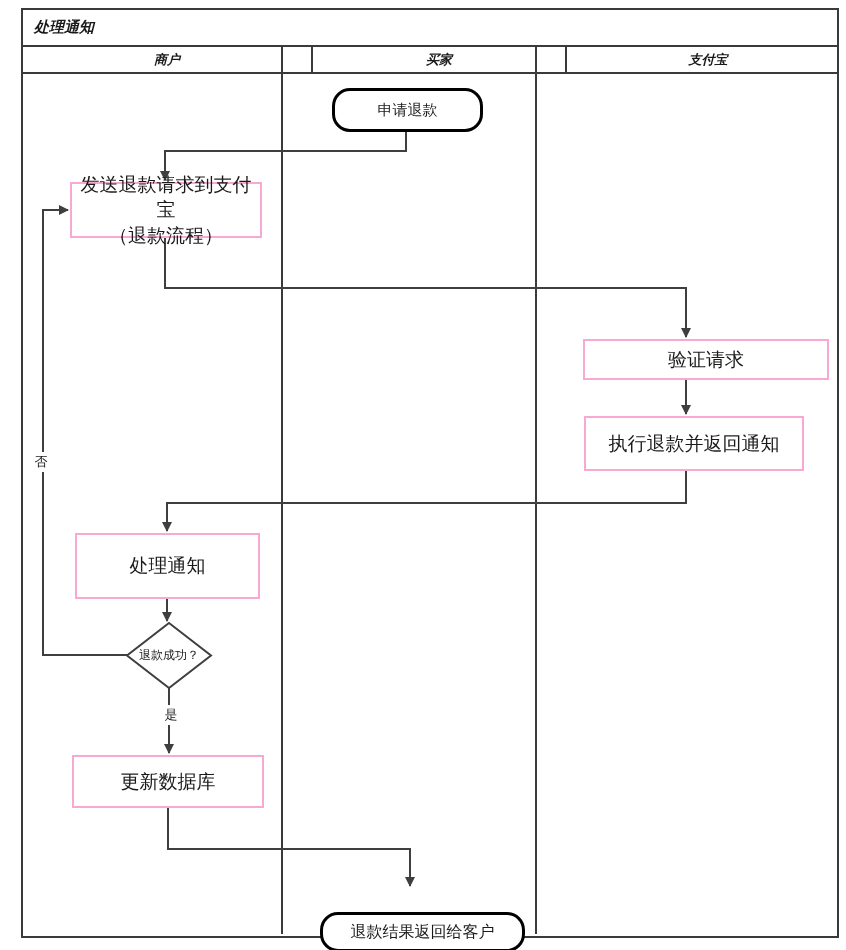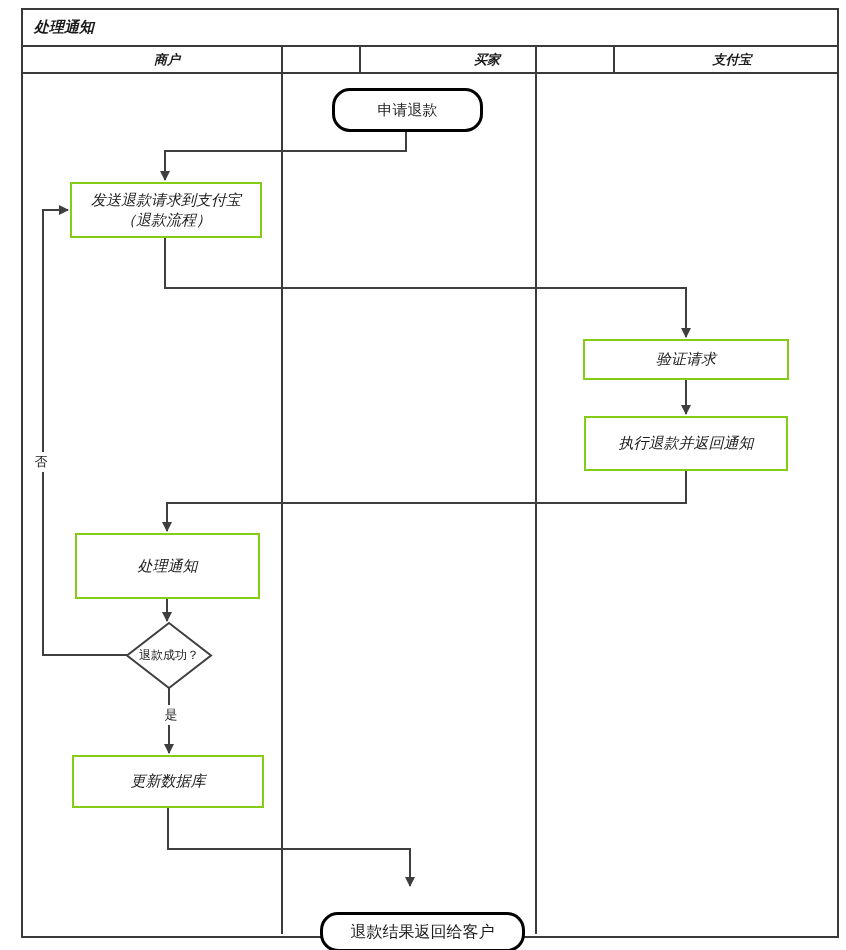--- a/index.html
+++ b/index.html
@@ -17,34 +17,34 @@
     font-size:15px;font-weight:bold;font-style:italic;
   }
   .header-row{
     box-sizing:border-box;height:27px;border-bottom:2px solid #3a3a3a;
     display:flex;font-size:13px;font-weight:bold;font-style:italic;
   }
   .header-cell{
     display:flex;align-items:center;justify-content:center;box-sizing:border-box;
   }
   .hc1{width:288px;}
-  .hc2{width:256px;border-left:2px solid #3a3a3a;border-right:2px solid #3a3a3a;margin-left:48px;}
+  .hc2{width:256px;border-left:2px solid #3a3a3a;border-right:2px solid #3a3a3a;}
   .hc3{flex:1;padding-left:12px;}
   .lane-divider{
     position:absolute;top:37px;width:2px;height:887px;background:#3a3a3a;
   }
   .ld1{left:258px;}
   .ld2{left:512px;}
   svg.wires{position:absolute;left:0;top:0;pointer-events:none;}
   .node{
     position:absolute;box-sizing:border-box;background:#ffffff;
     display:flex;flex-direction:column;align-items:center;justify-content:center;
     text-align:center;line-height:1.35;
   }
-  .process{border:2px solid #84cc16;font-size:15px;font-style:italic;}
+  .process{border:2px solid #f9a8d4;font-size:19px;}
   .terminator{border:3px solid #000000;border-radius:18px;font-size:15px;}
   .diamond-label{
     position:absolute;display:flex;align-items:center;justify-content:center;
     font-size:12px;background:transparent;
   }
   .edge-label{
     position:absolute;font-size:13px;background:#ffffff;padding:1px 2px;
     display:flex;align-items:center;justify-content:center;
   }
 </style>
@@ -83,25 +83,25 @@
 
 <div class="node terminator" style="left:332px;top:88px;width:151px;height:44px;">
   <span>申请退款</span>
 </div>
 
 <div class="node process" style="left:70px;top:182px;width:192px;height:56px;">
   <span>发送退款请求到支付宝</span>
   <span>（退款流程）</span>
 </div>
 
-<div class="node process" style="left:583px;top:339px;width:206px;height:41px;">
+<div class="node process" style="left:583px;top:339px;width:246px;height:41px;">
   <span>验证请求</span>
 </div>
 
-<div class="node process" style="left:584px;top:416px;width:204px;height:55px;">
+<div class="node process" style="left:584px;top:416px;width:220px;height:55px;">
   <span>执行退款并返回通知</span>
 </div>
 
 <div class="node process" style="left:75px;top:533px;width:185px;height:66px;">
   <span>处理通知</span>
 </div>
 
 <div class="diamond-label" style="left:127px;top:643px;width:84px;height:25px;">退款成功？</div>
 
 <div class="node process" style="left:72px;top:755px;width:192px;height:53px;align-items:center;">

